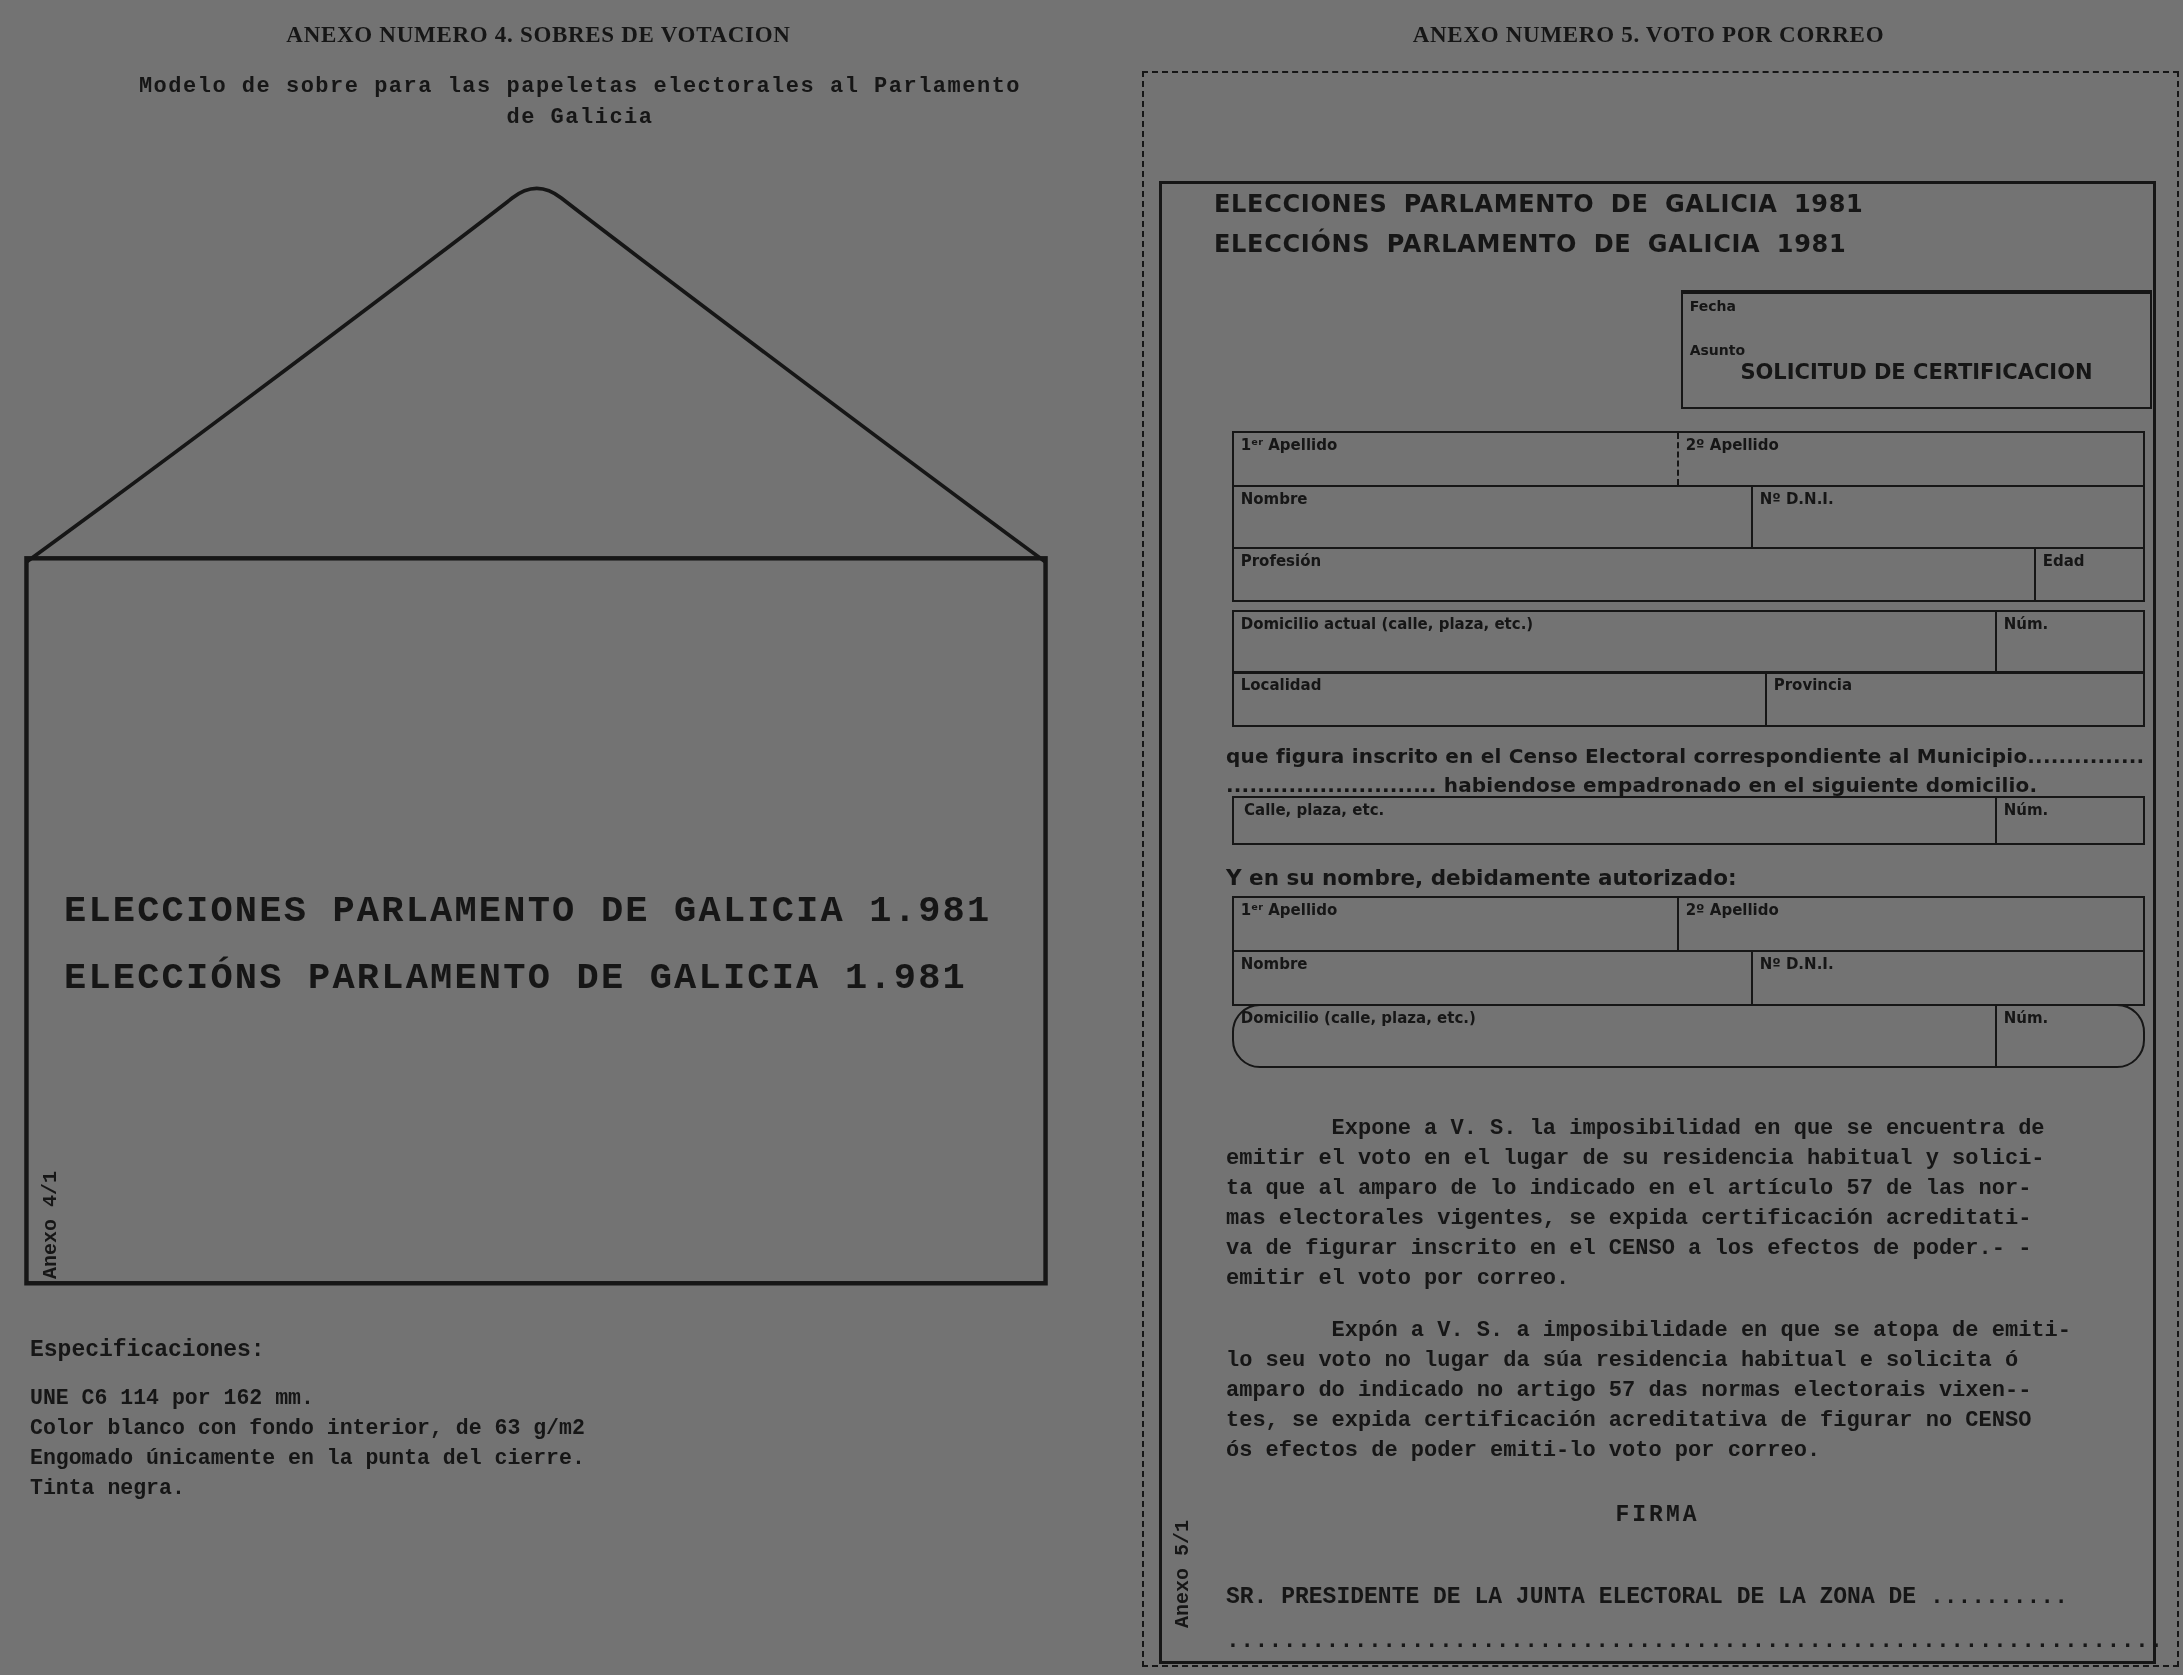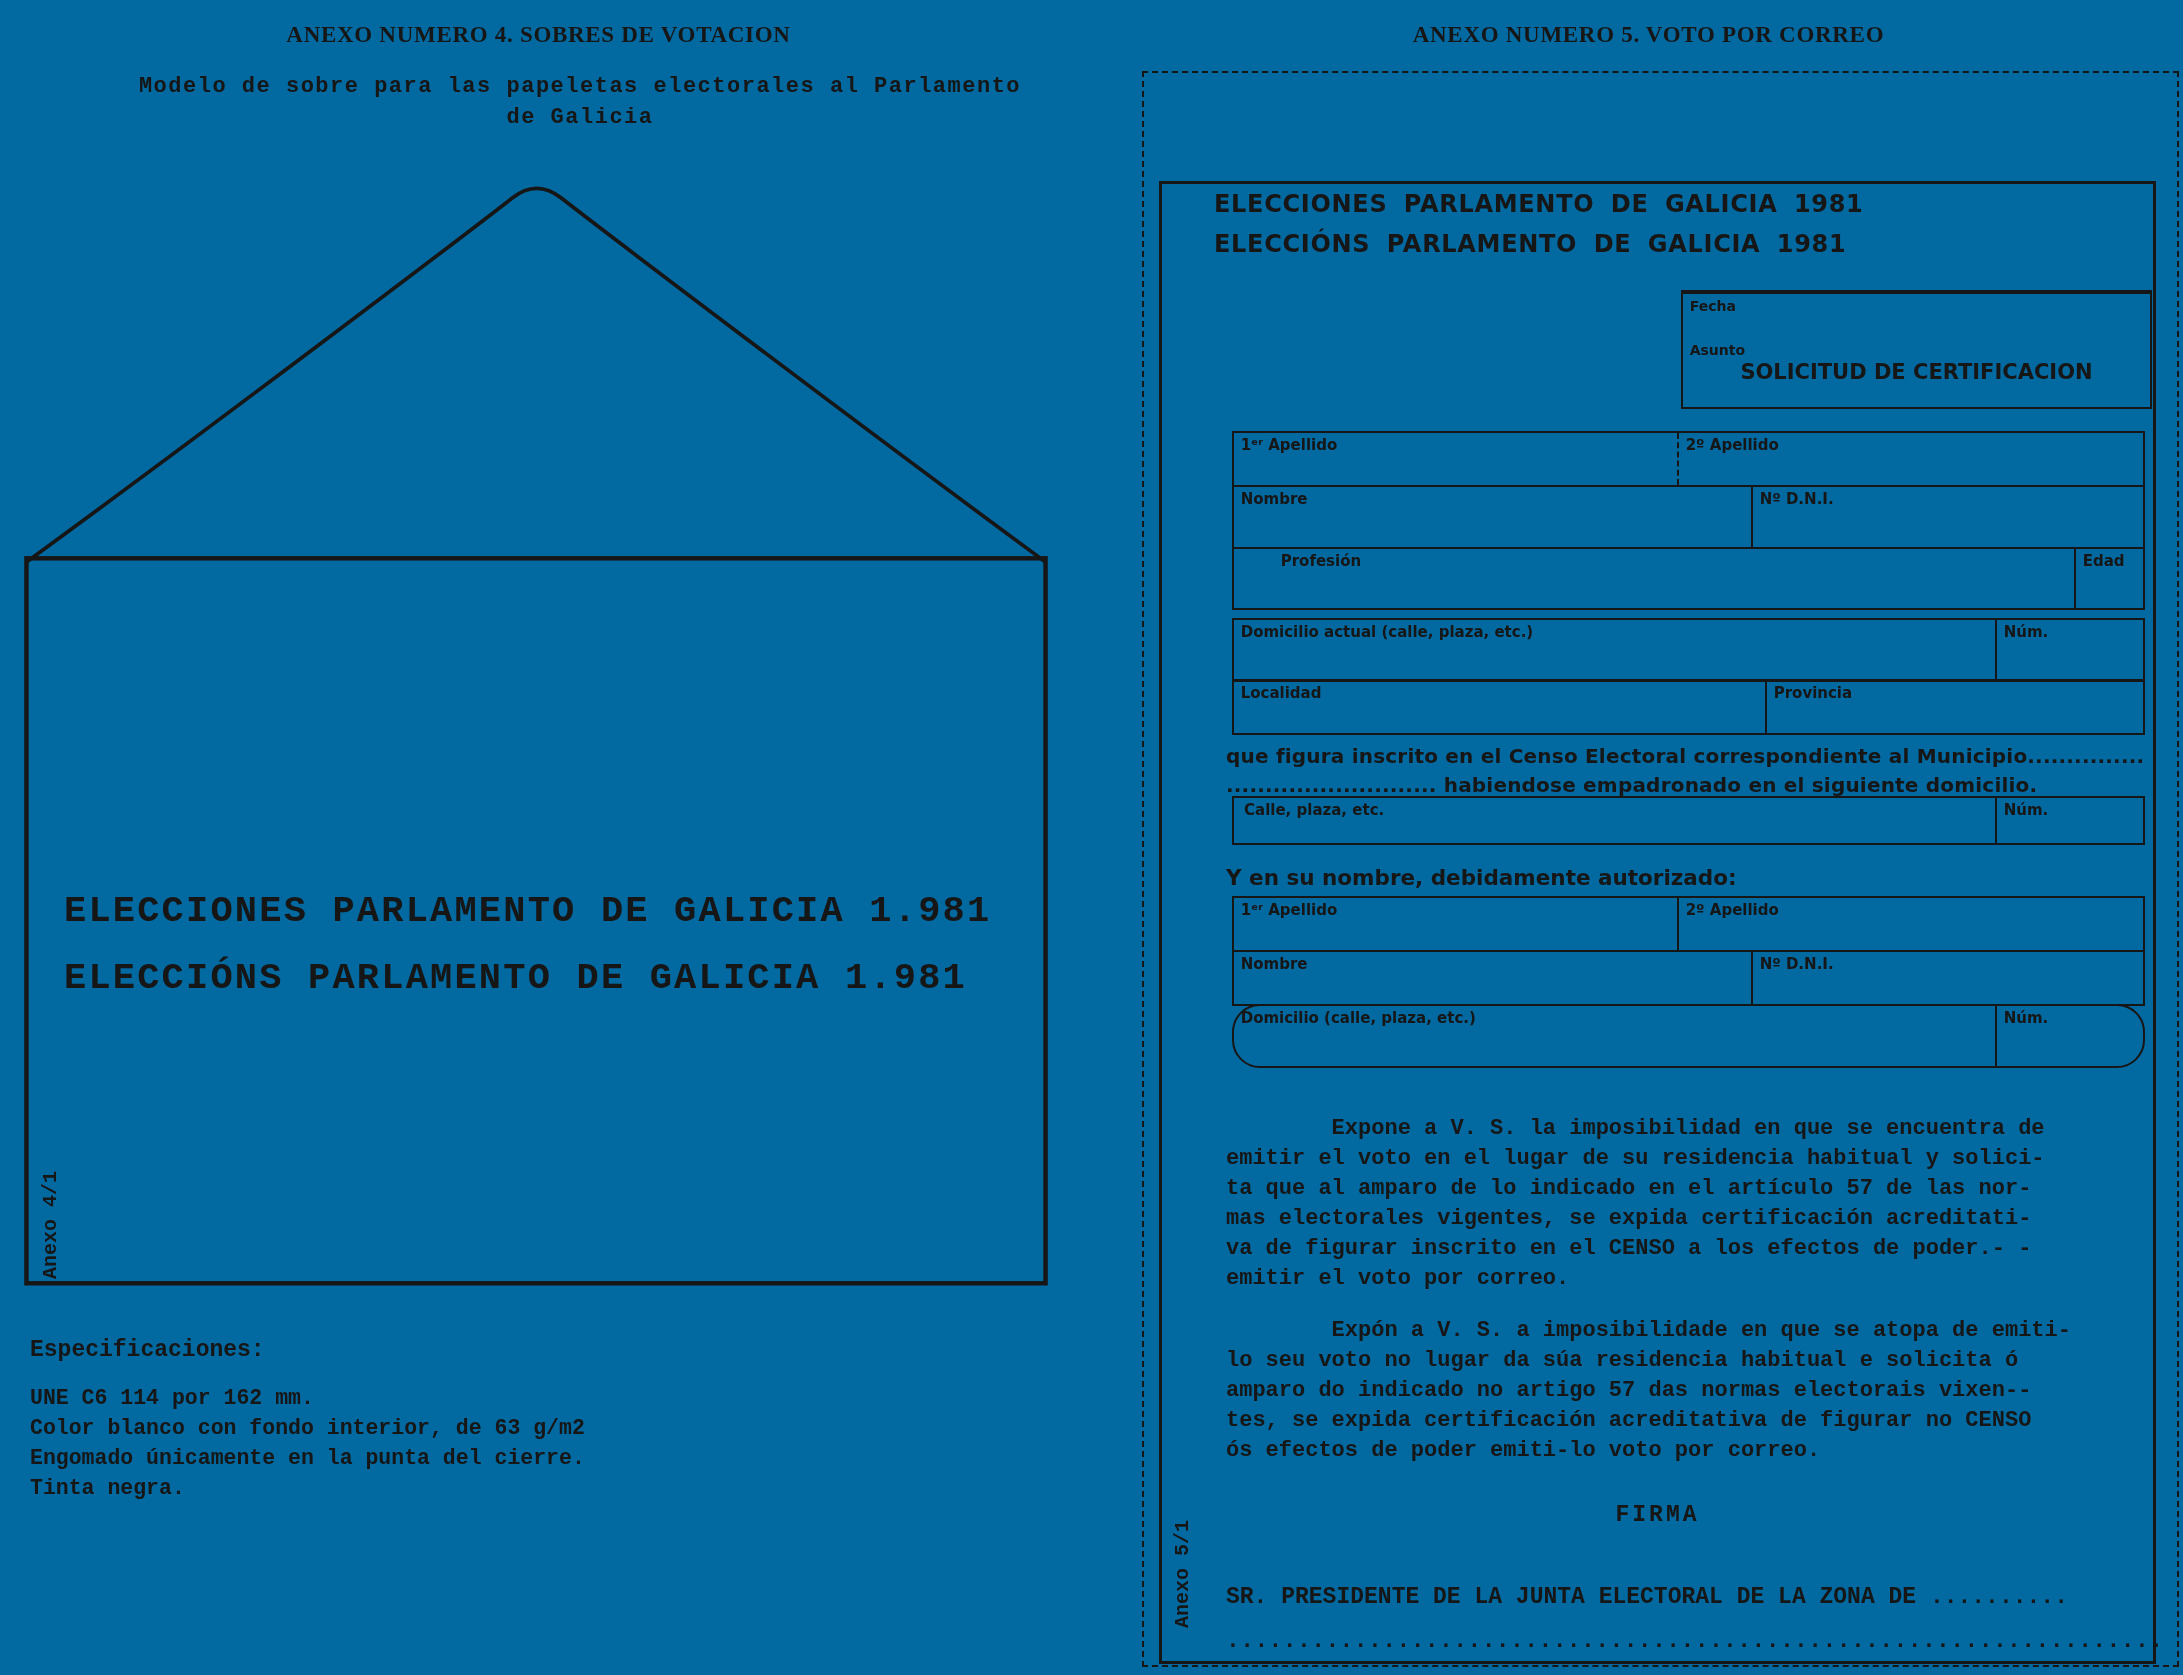--- a/index.html
+++ b/index.html
@@ -1,19 +1,19 @@
 <!DOCTYPE html>
 <html style="font-size:12px"><head>
 <meta charset="utf-8">
 <style>
   * { margin:0; padding:0; box-sizing:border-box; }
   html,body { background:#9a9a9a; }
   .page {
     position:relative; width:2183px; height:1676px;
-    background:#0369a1; color:#161616; overflow:hidden;
+    background:#737373; color:#161616; overflow:hidden;
   }
   .abs { position:absolute; }
   .serifT {
     font-family:"Liberation Serif","DejaVu Serif",serif;
     font-weight:bold; font-size:23px; letter-spacing:0.7px; white-space:nowrap;
   }
   .mono {
     font-family:"Liberation Mono","DejaVu Sans Mono",monospace;
     font-weight:bold; white-space:nowrap;
   }
@@ -89,21 +89,21 @@
         <span class="flabel">1ᵉʳ Apellido</span></div>
       <div class="fcell grow dashv">
         <span class="flabel">2º Apellido</span></div>
     </div>
     <div class="frow" style="height:64px;">
       <div class="fcell" style="width:517px;">
         <span class="flabel">Nombre</span></div>
       <div class="fcell grow">
         <span class="flabel">Nº D.N.I.</span></div>
     </div>
-    <div class="frow" style="height:63px;padding-left:40px;">
+    <div class="frow" style="height:55px;">
       <div class="fcell" style="width:800px;">
         <span class="flabel">Profesión</span></div>
       <div class="fcell grow">
         <span class="flabel">Edad</span></div>
     </div>
     <div class="frow" style="height:64px;margin-top:8px;">
       <div class="fcell" style="width:761px;">
         <span class="flabel">Domicilio actual (calle, plaza, etc.)</span></div>
       <div class="fcell grow">
         <span class="flabel">Núm.</span></div>

